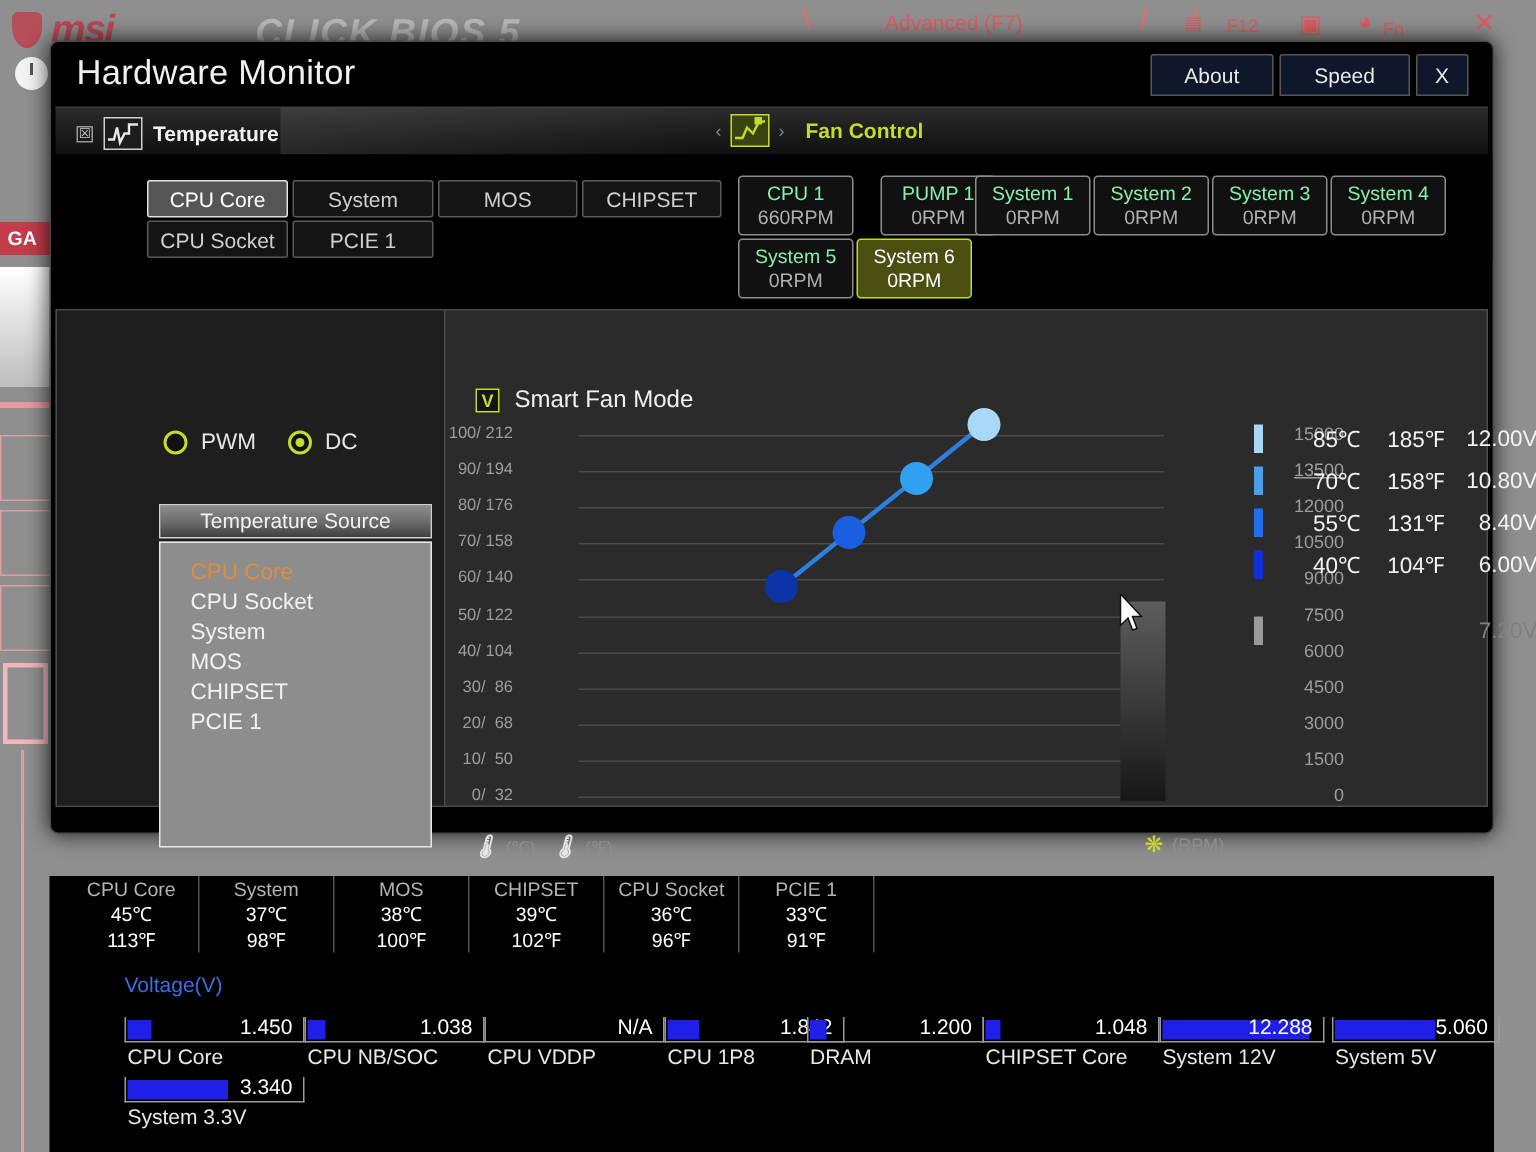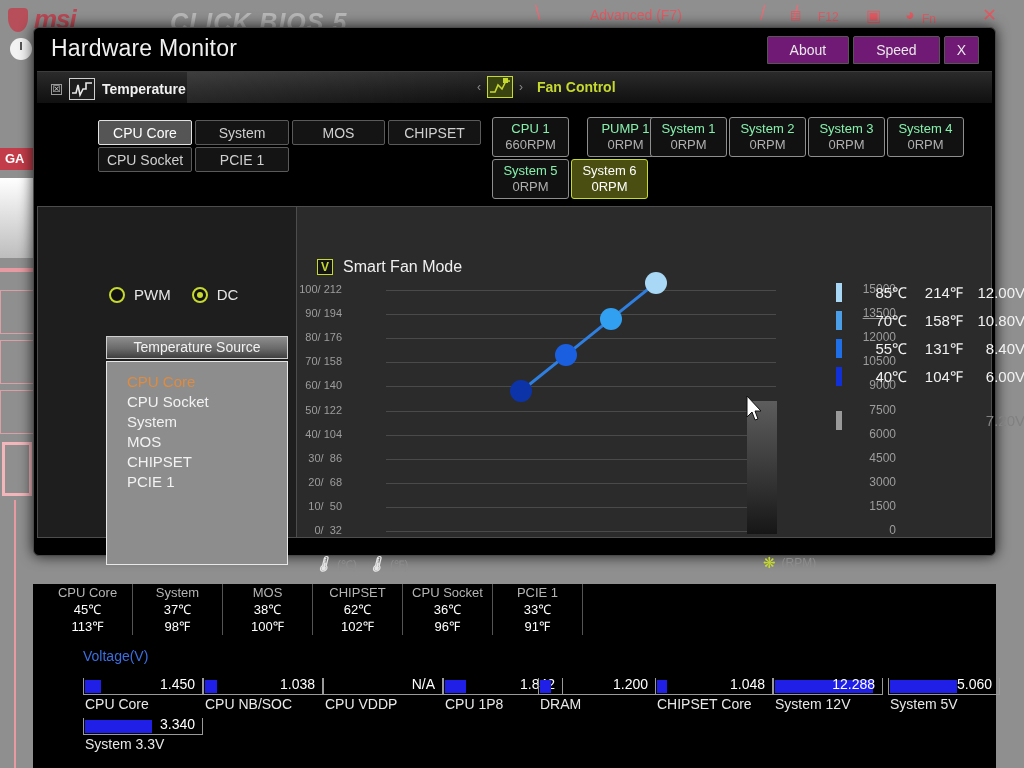--- a/index.html
+++ b/index.html
@@ -55,21 +55,21 @@
     background: #000; border: 1px solid #4a4a4a; border-radius: 6px;
     box-shadow: 0 0 14px rgba(0,0,0,.8);
   }
   #title-bar { position: relative; height: 43px; }
   #window-title {
     position: absolute; left: 17px; top: 7px; color: #f0f0f0;
     font-size: 23px; letter-spacing: .2px;
   }
   .win-btns { position: absolute; right: 16px; top: 8px; display: flex; gap: 4px; }
   .win-btn {
-    background: #701a75; border: 1px solid #565656; color: #e8e8e8;
+    background: #0f172a; border: 1px solid #565656; color: #e8e8e8;
     font-size: 14px; height: 28px; padding: 0 22px; line-height: 26px;
     border-radius: 2px 2px 0 0; cursor: pointer;
   }
   .win-btn.x { padding: 0 12px; }
 
   
   #panel-head {
     position: relative; height: 32px; margin: 0 3px;
     background: linear-gradient(180deg, #2b2b2b 0%, #1a1a1a 60%, #101010 100%);
     border-top: 1px solid #3d3d3d;
@@ -408,21 +408,21 @@
   <div id="cursor">
     <svg width="18" height="28" viewBox="0 0 18 28">
       <polygon points="1,0 1,21 6,16 9,24 12,23 9,15 15,15" fill="#ffffff" stroke="#111" stroke-width="1"></polygon>
     </svg>
   </div>
 
   <div id="setpoints">
     <div class="sp-row">
       <span class="sp-bar" style="background: rgb(168, 216, 245);"></span>
       <span class="sp-c">85℃</span>
-      <span class="sp-f">214℉</span>
+      <span class="sp-f">185℉</span>
       <span class="sp-v">12.00V</span>
     </div>
     <div class="sp-row">
       <span class="sp-bar" style="background: rgb(74, 159, 232);"></span>
       <span class="sp-c">70℃</span>
       <span class="sp-f">158℉</span>
       <span class="sp-v">10.80V</span>
     </div>
     <div class="sp-row">
       <span class="sp-bar" style="background: rgb(31, 111, 232);"></span>
@@ -463,21 +463,21 @@
       <span class="tc">37℃</span>
       <span class="tf">98℉</span>
     </div>
     <div class="tcell">
       <span class="tn">MOS</span>
       <span class="tc">38℃</span>
       <span class="tf">100℉</span>
     </div>
     <div class="tcell">
       <span class="tn">CHIPSET</span>
-      <span class="tc">62℃</span>
+      <span class="tc">39℃</span>
       <span class="tf">102℉</span>
     </div>
     <div class="tcell">
       <span class="tn">CPU Socket</span>
       <span class="tc">36℃</span>
       <span class="tf">96℉</span>
     </div>
     <div class="tcell">
       <span class="tn">PCIE 1</span>
       <span class="tc">33℃</span>

